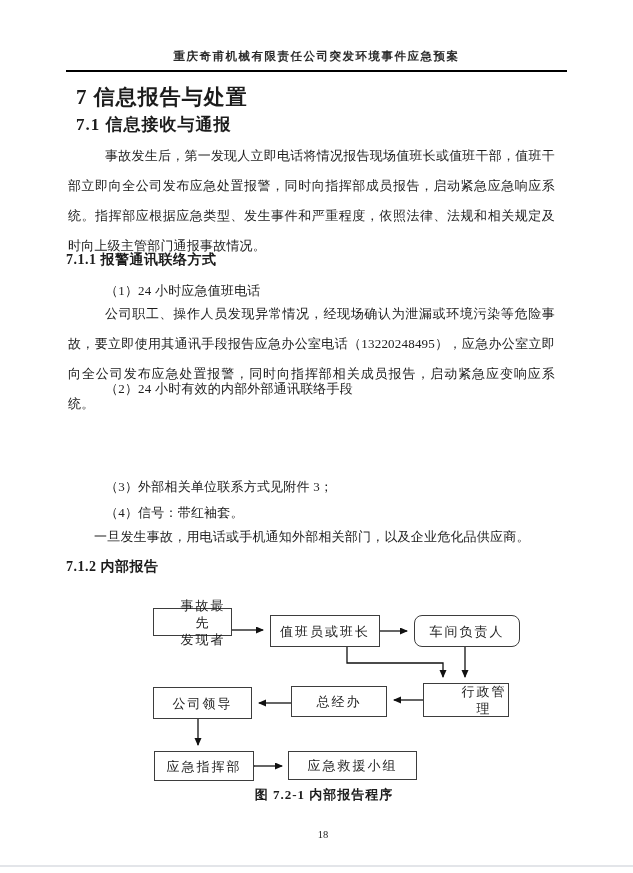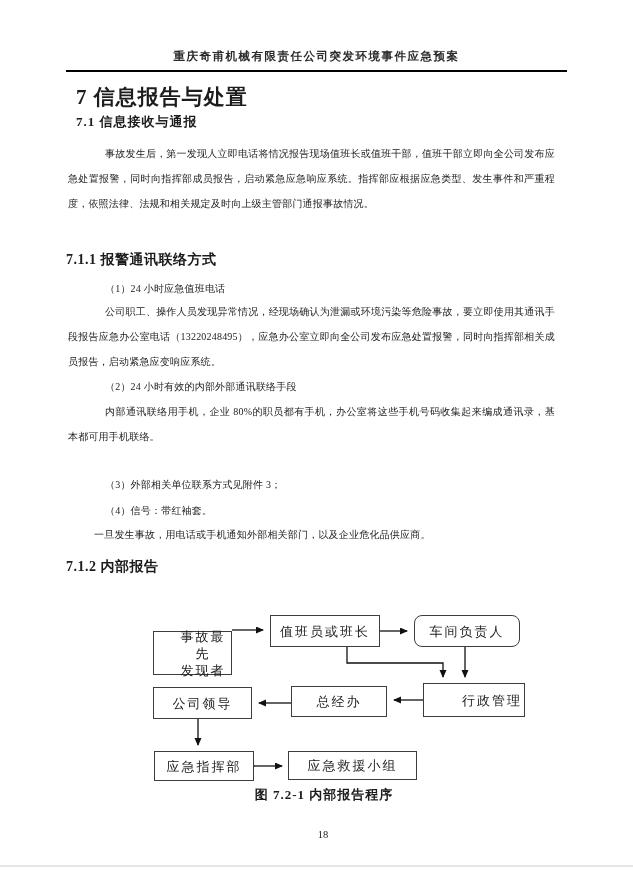--- a/index.html
+++ b/index.html
@@ -15,25 +15,25 @@
   .header-text{
     top:49px;left:66px;width:501px;
     text-align:center;
     font-size:11.5px;font-weight:bold;letter-spacing:1.5px;color:#2a2a2a;
   }
   .header-rule{
     top:70px;left:66px;width:501px;height:0;
     border-top:2px solid #000;
   }
   .h1{top:83px;left:76px;font-size:21px;font-weight:bold;letter-spacing:1px;}
-  .h2{top:113px;left:76px;font-size:13px;font-weight:bold;letter-spacing:1px;}
+  .h2{top:113px;left:76px;font-size:17px;font-weight:bold;letter-spacing:1px;}
   .h3{font-size:14px;font-weight:bold;letter-spacing:.5px;left:66px;}
   .body-text{
     left:68px;width:487px;
-    font-size:10px;line-height:25px;
+    font-size:13px;line-height:30px;
     text-align:justify;
     letter-spacing:.2px;
   }
   .ind2{text-indent:37px;}
   .ind1{text-indent:26px;}
   .flowchart{
     top:608px;left:60px;width:510px;height:180px;
   }
   .fc-node{
     position:absolute;
@@ -69,21 +69,20 @@
   <div class="abs h1">7 信息报告与处置</div>
   <div class="abs h2">7.1 信息接收与通报</div>
 
   <div class="abs body-text ind2" style="top:141px;">事故发生后，第一发现人立即电话将情况报告现场值班长或值班干部，值班干部立即向全公司发布应急处置报警，同时向指挥部成员报告，启动紧急应急响应系统。指挥部应根据应急类型、发生事件和严重程度，依照法律、法规和相关规定及时向上级主管部门通报事故情况。</div>
 
   <div class="abs h3" style="top:251px;">7.1.1 报警通讯联络方式</div>
 
   <div class="abs body-text ind2" style="top:276px;">（1）24 小时应急值班电话</div>
   <div class="abs body-text ind2" style="top:299px;">公司职工、操作人员发现异常情况，经现场确认为泄漏或环境污染等危险事故，要立即使用其通讯手段报告应急办公室电话（13220248495），应急办公室立即向全公司发布应急处置报警，同时向指挥部相关成员报告，启动紧急应变响应系统。</div>
   <div class="abs body-text ind2" style="top:374px;">（2）24 小时有效的内部外部通讯联络手段</div>
-  <div class="abs body-text ind2" style="top:399px;">内部通讯联络用手机，企业 80%的职员都有手机，办公室将这些手机号码收集起来编成通讯录，基本都可用手机联络。</div>
   <div class="abs body-text ind2" style="top:472px;">（3）外部相关单位联系方式见附件 3；</div>
   <div class="abs body-text ind2" style="top:498px;">（4）信号：带红袖套。</div>
   <div class="abs body-text ind1" style="top:522px;">一旦发生事故，用电话或手机通知外部相关部门，以及企业危化品供应商。</div>
 
   <div class="abs h3" style="top:558px;">7.1.2 内部报告</div>
 
   <div class="abs flowchart">
     <svg class="fc-svg" width="510" height="180" viewBox="0 0 510 180">
       <defs>
         <marker id="arw" markerWidth="9" markerHeight="8" refX="7" refY="3.5" orient="auto" markerUnits="userSpaceOnUse">
@@ -94,25 +93,25 @@
         <line x1="172" y1="22" x2="203" y2="22" marker-end="url(#arw)"></line>
         <line x1="316" y1="23" x2="347" y2="23" marker-end="url(#arw)"></line>
         <polyline points="287,39 287,55 383,55 383,69" marker-end="url(#arw)"></polyline>
         <line x1="405" y1="39" x2="405" y2="69" marker-end="url(#arw)"></line>
         <line x1="363" y1="92" x2="334" y2="92" marker-end="url(#arw)"></line>
         <line x1="231" y1="95" x2="199" y2="95" marker-end="url(#arw)"></line>
         <line x1="138" y1="111" x2="138" y2="137" marker-end="url(#arw)"></line>
         <line x1="194" y1="158" x2="222" y2="158" marker-end="url(#arw)"></line>
       </g>
     </svg>
-    <div class="fc-node" style="left:93px;top:23px;width:79px;height:44px;padding-left:21px;">事故最先
+    <div class="fc-node" style="left:93px;top:0;width:79px;height:28px;padding-left:21px;">事故最先
 发现者</div>
     <div class="fc-node" style="left:210px;top:7px;width:110px;height:32px;">值班员或班长</div>
     <div class="fc-node" style="left:354px;top:7px;width:106px;height:32px;border-radius:8px;">车间负责人</div>
-    <div class="fc-node" style="left:363px;top:75px;width:102px;height:34px;padding-left:36px;">行政管理</div>
+    <div class="fc-node" style="left:363px;top:75px;width:86px;height:34px;padding-left:36px;">行政管理</div>
     <div class="fc-node" style="left:93px;top:79px;width:99px;height:32px;">公司领导</div>
     <div class="fc-node" style="left:231px;top:78px;width:96px;height:31px;">总经办</div>
     <div class="fc-node" style="left:94px;top:143px;width:100px;height:30px;">应急指挥部</div>
     <div class="fc-node" style="left:228px;top:143px;width:129px;height:29px;">应急救援小组</div>
   </div>
 
   <div class="abs caption">图 7.2-1 内部报告程序</div>
 
   <div class="abs page-number">18</div>
 

